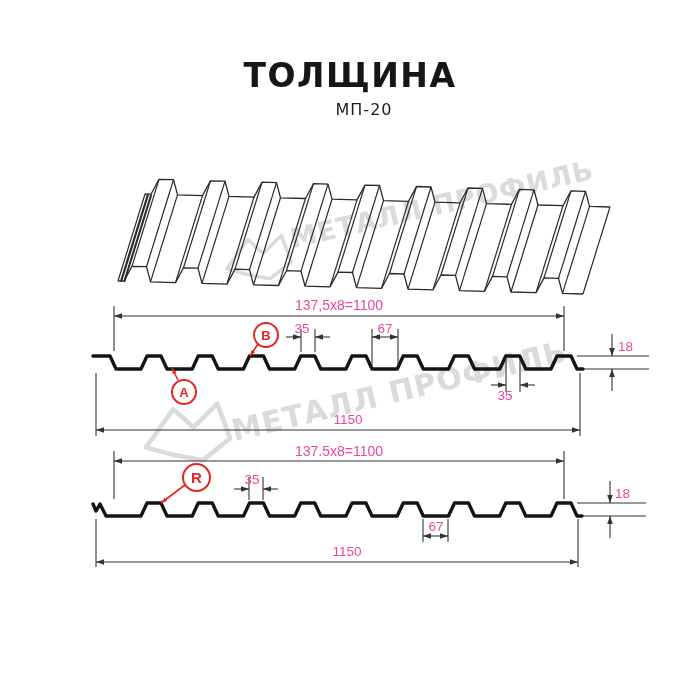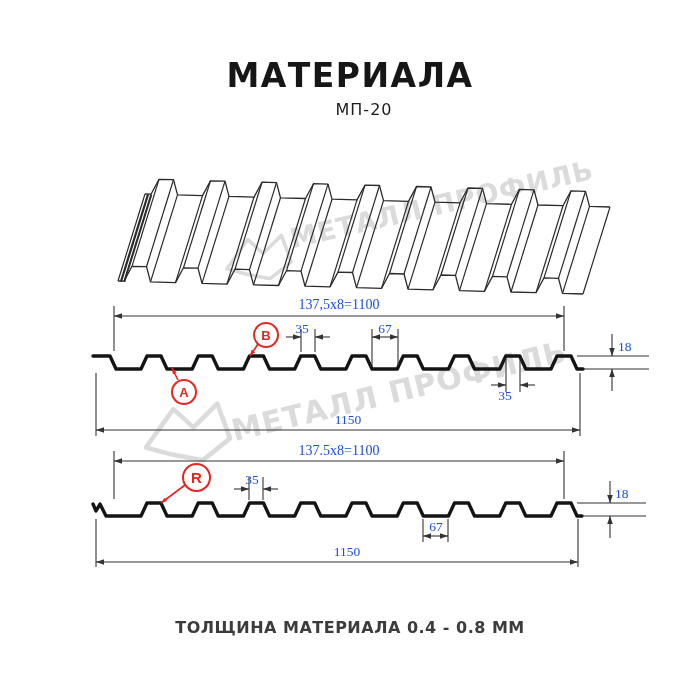--- a/index.html
+++ b/index.html
@@ -15,22 +15,22 @@
          font-family:"DejaVu Sans",sans-serif;font-weight:600;font-size:16px;
          letter-spacing:0.5px;color:#3c3c3c;}
   .wm-text{position:absolute;font-family:"DejaVu Sans",sans-serif;font-weight:700;
          color:#dbdbdb;white-space:nowrap;transform-origin:0 0;z-index:1;letter-spacing:1px;}
   .wm1{left:287px;top:224px;font-size:27px;transform:rotate(-13deg);}
   .wm2{left:228px;top:414px;font-size:30px;transform:rotate(-13.5deg);}
   .wm-logo{position:absolute;z-index:1;}
   .wm-logo1{left:224px;top:232px;width:70px;height:50px;}
   .wm-logo2{left:142px;top:400px;width:92px;height:64px;}
   #drawing{position:absolute;left:0;top:0;z-index:2;}
-  .dim{position:absolute;z-index:3;font-size:13.5px;color:#1d4ed8;white-space:nowrap;
-       transform:translateX(-50%);font-family:Liberation Serif, serif;}
+  .dim{position:absolute;z-index:3;font-size:13.5px;color:#ec4899;white-space:nowrap;
+       transform:translateX(-50%);}
   .dim.noc{transform:none;}
   .dim.module{font-size:14px;}
   .callout{position:absolute;z-index:3;border:2px solid #e52620;border-radius:50%;
        color:#e52620;font-weight:700;display:flex;align-items:center;justify-content:center;
        background:transparent;}
   .co-b{left:253px;top:322px;width:22px;height:22px;font-size:13px;}
   .co-a{left:171px;top:379px;width:22px;height:22px;font-size:13px;}
   .co-r{left:182px;top:463px;width:25px;height:25px;font-size:15px;}
 </style>
 </head>
@@ -165,23 +165,22 @@
     <g id="g-red">
         <line x1="258" y1="344" x2="250" y2="356" stroke="#e52620" stroke-width="1.6"></line>
         <polygon points="250,356 244,353.9 244,358.1" transform="rotate(123.7 250 356)" fill="#e52620"></polygon>
         <line x1="178" y1="380" x2="172" y2="368" stroke="#e52620" stroke-width="1.6"></line>
         <polygon points="172,368 166,365.9 166,370.1" transform="rotate(243.4 172 368)" fill="#e52620"></polygon>
         <line x1="185" y1="485" x2="161" y2="503" stroke="#e52620" stroke-width="1.6"></line>
         <polygon points="161,503 155,500.9 155,505.1" transform="rotate(143.1 161 503)" fill="#e52620"></polygon>
       </g>
   </svg>
 
-  <div class="title">МАТЕРИАЛА</div>
+  <div class="title">ТОЛЩИНА</div>
   <div class="subtitle">МП-20</div>
-  <div class="footer">ТОЛЩИНА МАТЕРИАЛА 0.4 - 0.8 ММ</div>
 
   <div class="dim module" style="left:339px;top:297px;">137,5x8=1100</div>
   <div class="dim" style="left:302px;top:321px;">35</div>
   <div class="dim" style="left:385px;top:321px;">67</div>
   <div class="dim noc" style="left:618px;top:339px;">18</div>
   <div class="dim" style="left:505px;top:388px;">35</div>
   <div class="dim" style="left:348px;top:412px;">1150</div>
   <div class="callout co-b">В</div>
   <div class="callout co-a">А</div>
 

